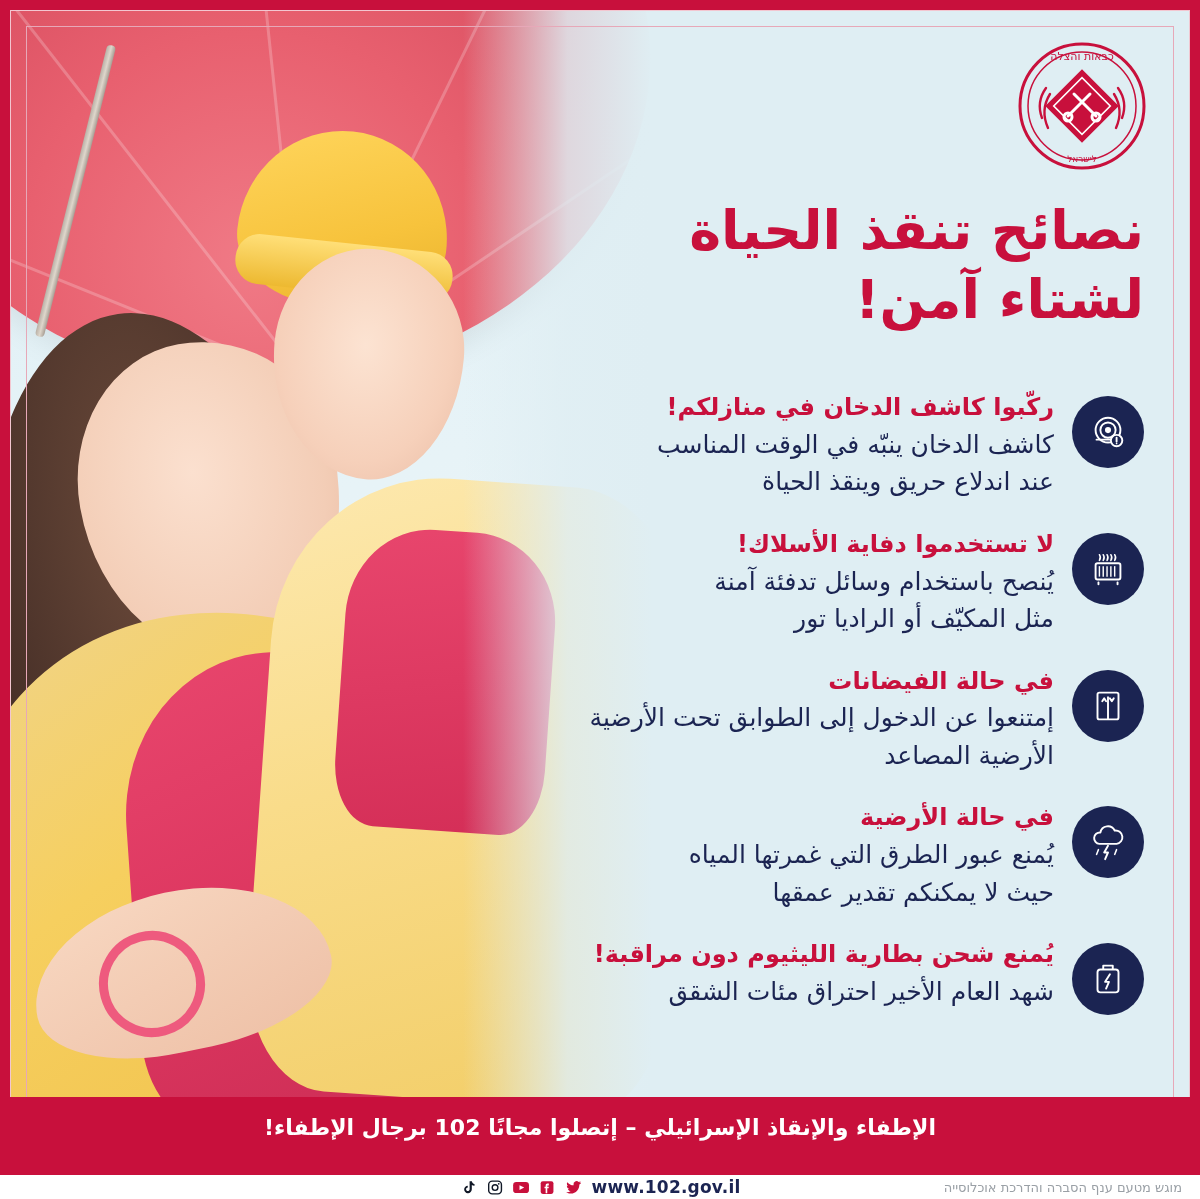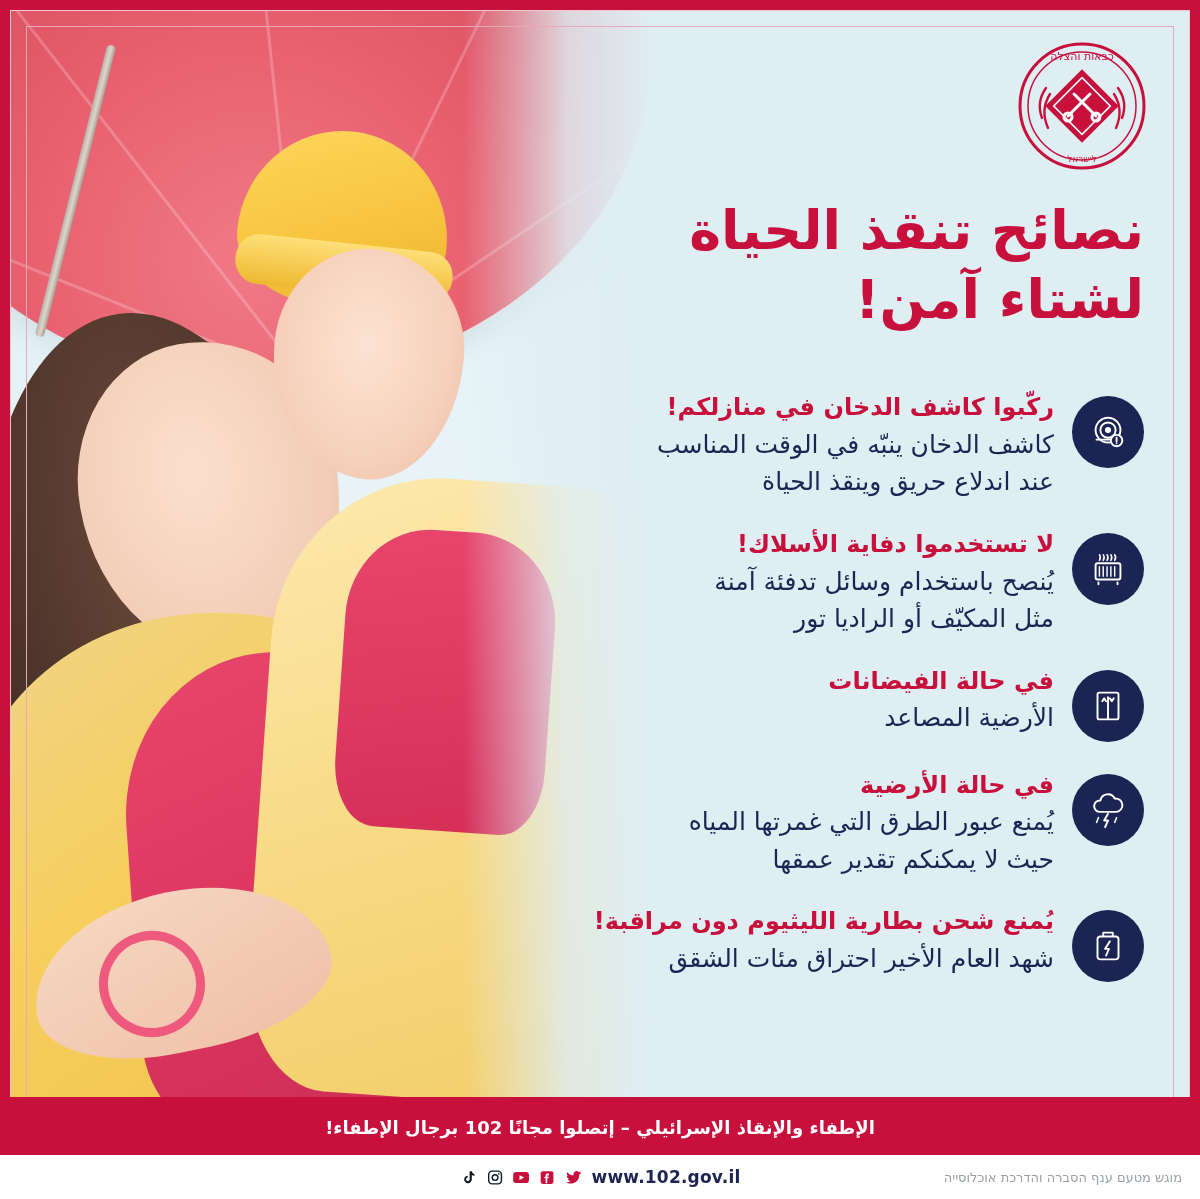--- a/index.html
+++ b/index.html
@@ -293,29 +293,29 @@
     height: 60px;
     background: #c8103c;
     display: flex;
     align-items: center;
     justify-content: center;
     z-index: 8;
   }
   .footer-band span {
     color: #ffffff;
     font-weight: bold;
-    font-size: 18px;
+    font-size: 22px;
     direction: rtl;
   }
   .footer-bottom {
     position: absolute;
     left: 0;
     right: 0;
     bottom: 0;
-    height: 44px;
+    height: 24px;
     background: #ffffff;
     display: flex;
     align-items: center;
     z-index: 8;
   }
   .footer-left {
     position: absolute;
     left: 50%;
     transform: translateX(-50%);
     display: flex;
@@ -465,20 +465,21 @@
       <div class="tip-icon">
         <svg viewBox="0 0 44 44" width="42" height="42" fill="none" stroke="#ffffff" stroke-width="2">
           <rect x="11" y="8" width="22" height="28" rx="2"></rect>
           <path d="M22 12 L22 36"></path>
           <path d="M16 17 L18 14 L20 17" stroke-linecap="round" stroke-linejoin="round"></path>
           <path d="M24 14 L26 17 L28 14" stroke-linecap="round" stroke-linejoin="round"></path>
         </svg>
       </div>
       <div class="tip-text">
         <div class="tip-title">في حالة الفيضانات</div>
+        <div class="tip-body">إمتنعوا عن الدخول إلى الطوابق تحت الأرضية</div>
         <div class="tip-body">الأرضية المصاعد</div>
       </div>
     </div>
 
     <div class="tip">
       <div class="tip-icon">
         <svg viewBox="0 0 44 44" width="42" height="42" fill="none" stroke="#ffffff" stroke-width="2">
           <path d="M13 24 a6 6 0 0 1 1 -12 a8 8 0 0 1 15 -2 a6 6 0 0 1 2 14 z" stroke-linejoin="round"></path>
           <path d="M22 26 L18 33 L22 33 L19 40" stroke-linecap="round" stroke-linejoin="round"></path>
           <path d="M12 30 L10 35 M31 30 L29 35" stroke-linecap="round" stroke-width="1.6"></path>

